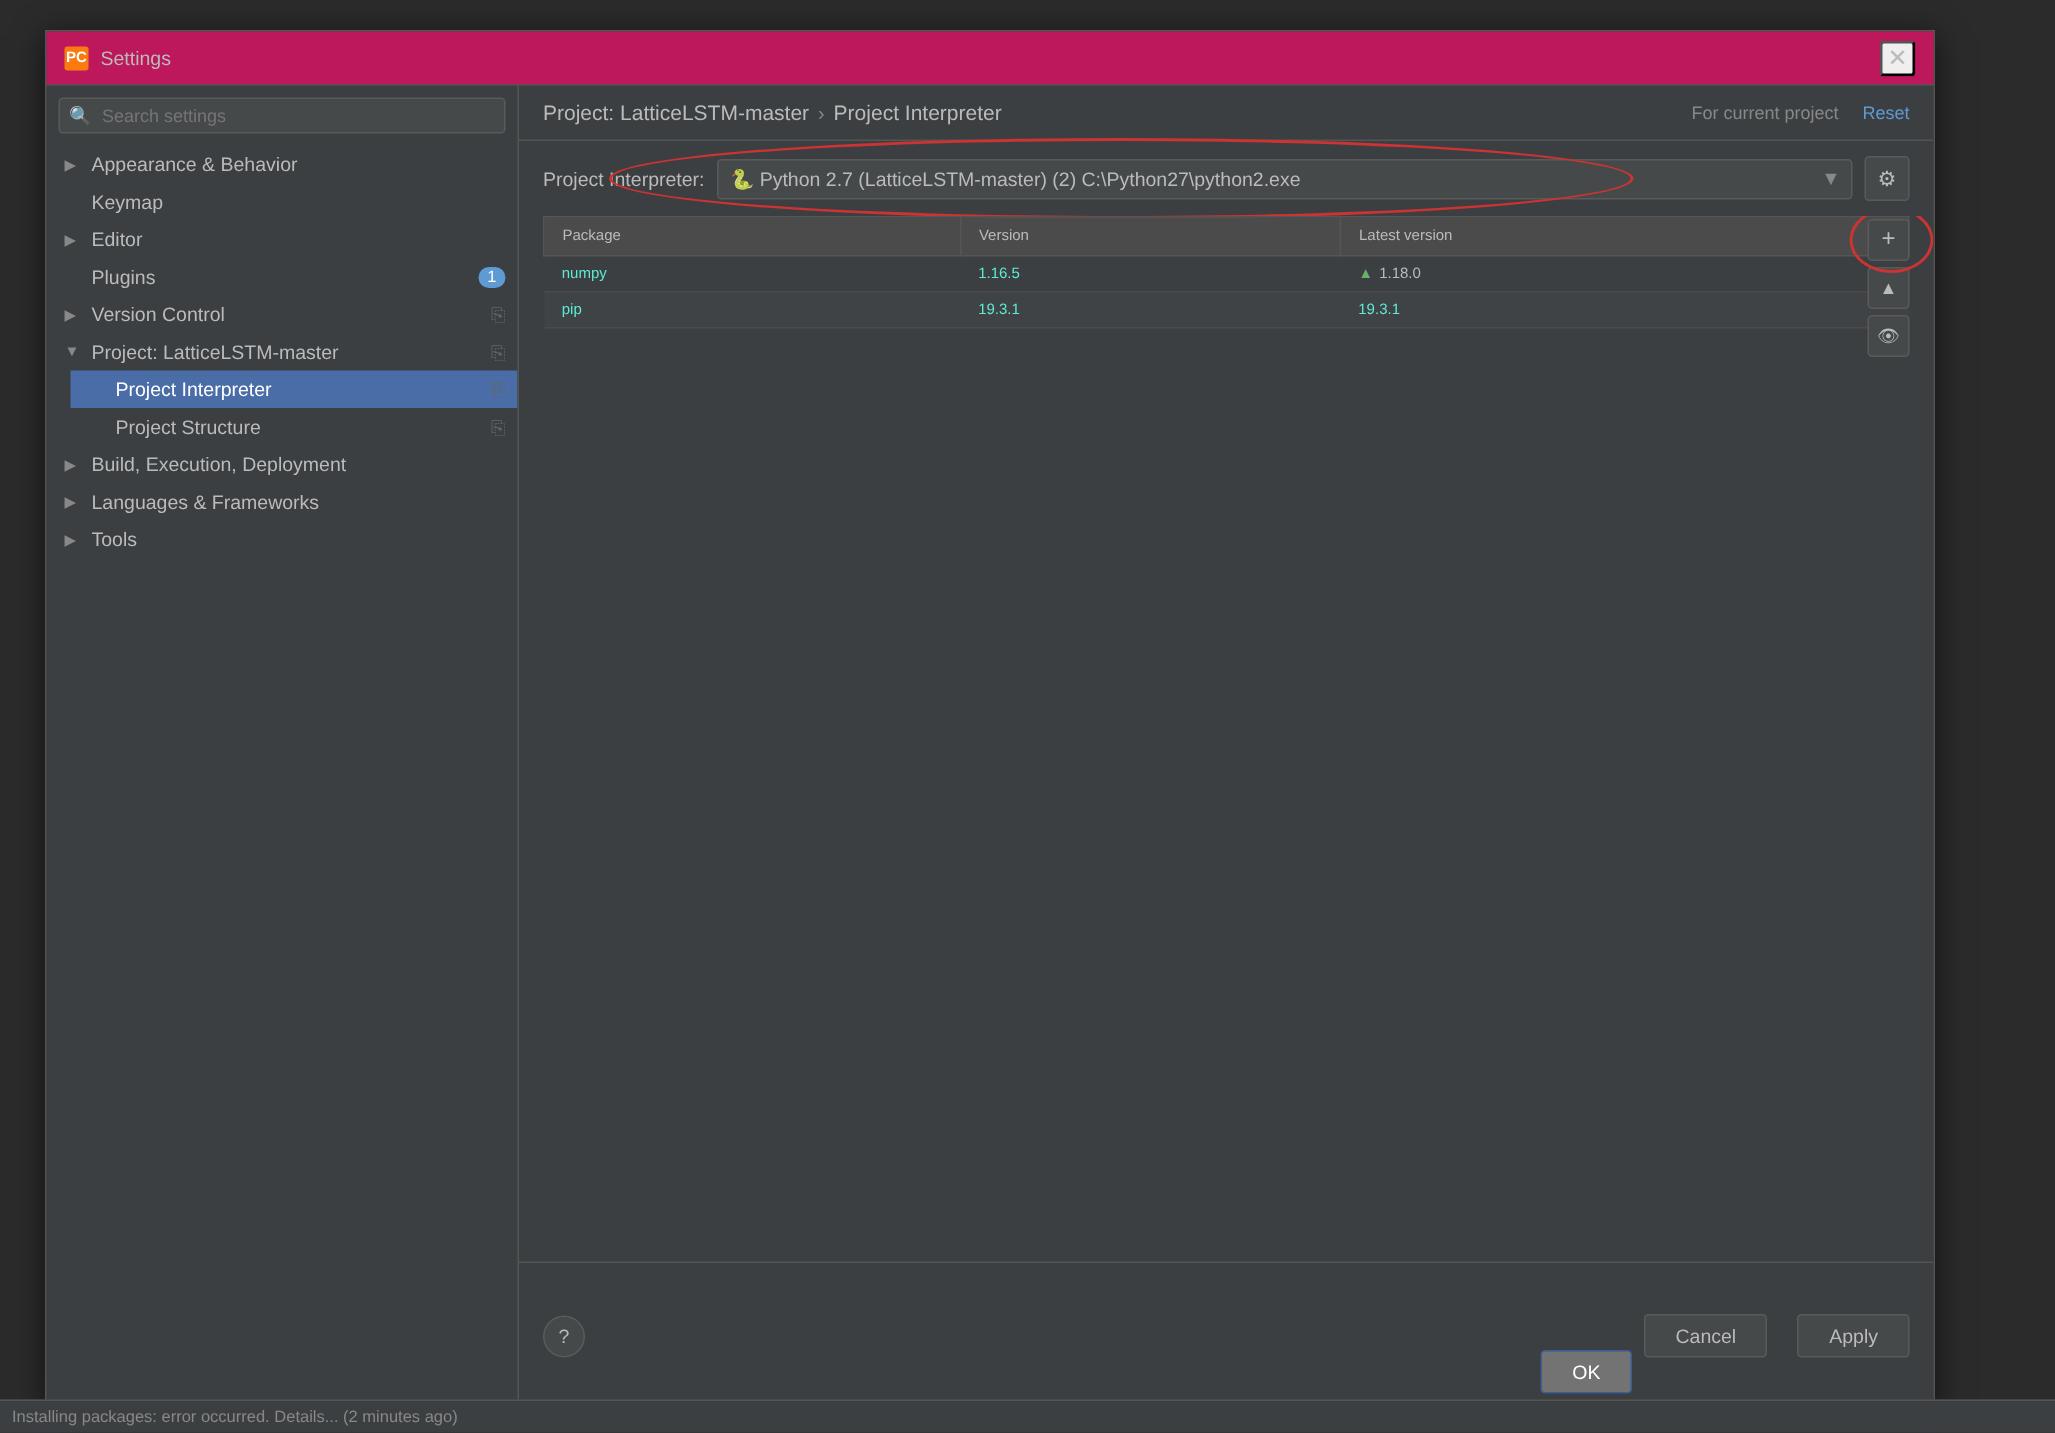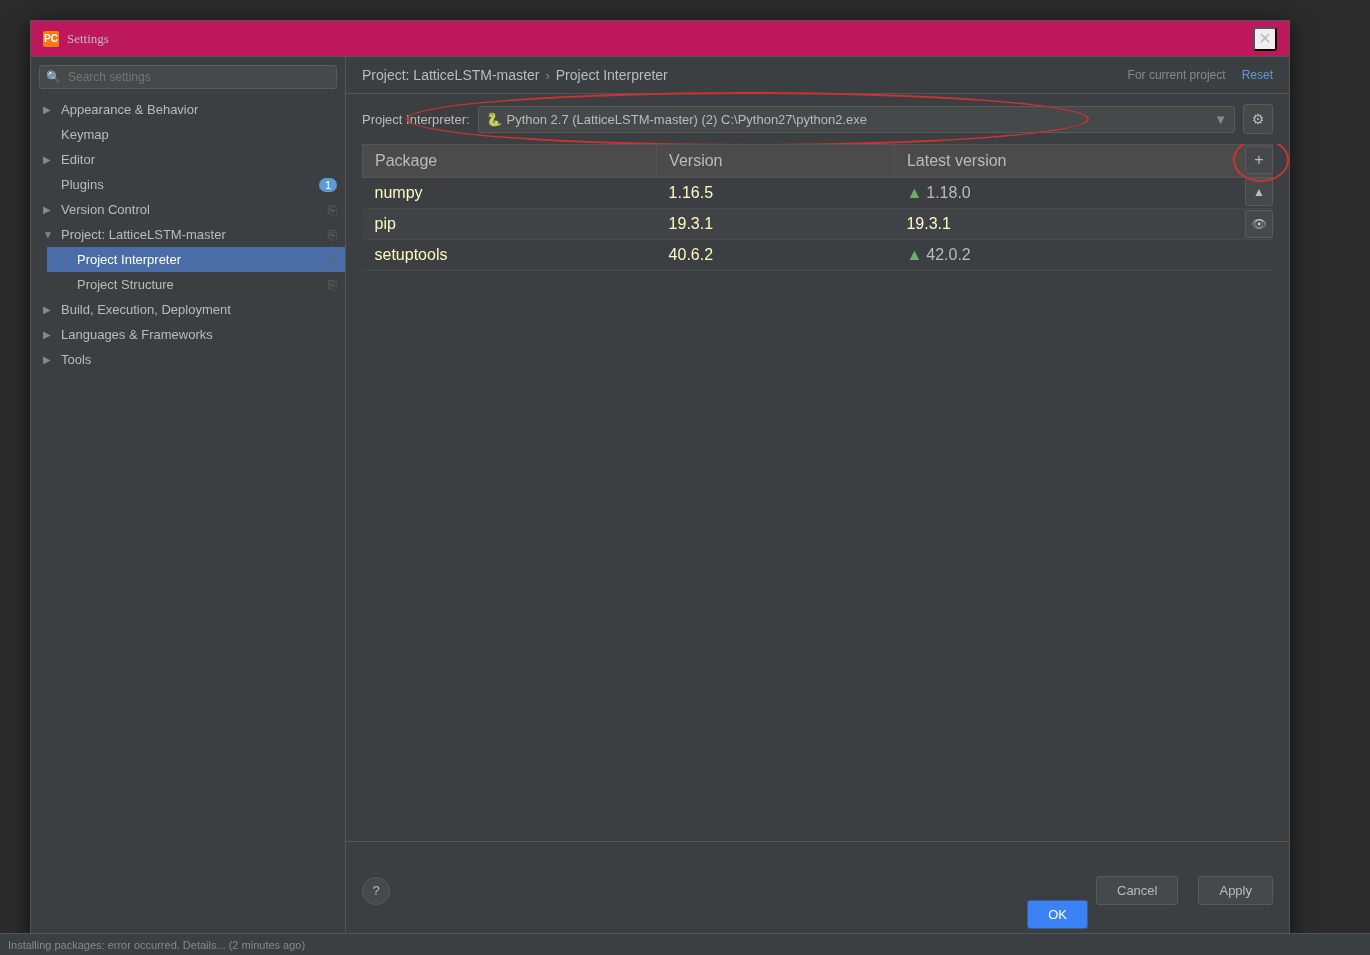--- a/index.html
+++ b/index.html
@@ -42,21 +42,20 @@
       align-items: center;
       padding: 0 12px;
       border-bottom: 1px solid #555;
       flex-shrink: 0;
     }
 
     .title-bar-title {
       color: #bbbbbb;
       font-size: 13px;
       flex: 1;
-      font-family: Liberation Serif, serif;
     }
 
     .title-bar-close {
       width: 24px;
       height: 24px;
       display: flex;
       align-items: center;
       justify-content: center;
       cursor: pointer;
       color: #bbbbbb;
@@ -252,21 +251,21 @@
     .packages-table-wrap {
       flex: 1;
       overflow: auto;
       padding: 0 16px;
       position: relative;
     }
 
     table {
       width: 100%;
       border-collapse: collapse;
-      font-size: 16px;
+      font-size: 10px;
     }
 
     thead tr {
       background: #4b4b4b;
     }
 
     thead th {
       padding: 7px 12px;
       color: #bbbbbb;
       font-weight: 400;
@@ -275,21 +274,21 @@
     }
 
     tbody tr {
       border-bottom: 1px solid #4a4a4a;
     }
     tbody tr:nth-child(odd) { background: #3c3f41; }
     tbody tr:nth-child(even) { background: #404345; }
 
     tbody td {
       padding: 6px 12px;
-      color: #fef9c3;
+      color: #5eead4;
     }
 
     .version-upgrade {
       color: #bbbbbb;
     }
     .upgrade-arrow {
       color: #6aaf6a;
       margin-right: 4px;
     }
 
@@ -381,21 +380,21 @@
       border: 1px solid #5a5a5a;
       color: #bbbbbb;
       display: flex;
       align-items: center;
       justify-content: center;
       cursor: pointer;
       font-size: 13px;
     }
 
     .btn-ok {
-      background: #3b82f6;
+      background: #737373;
       color: white;
       border-color: #3a5d97;
       margin-top: 48px;
     }
 
     .btn-cancel {
       background: #45494a;
       color: #bbbbbb;
       border-color: #5a5a5a;
     }
@@ -555,25 +554,20 @@
             <tr>
               <td>numpy</td>
               <td>1.16.5</td>
               <td class="version-upgrade"><span class="upgrade-arrow">▲</span>1.18.0</td>
             </tr>
             <tr>
               <td>pip</td>
               <td>19.3.1</td>
               <td>19.3.1</td>
             </tr>
-            <tr>
-              <td>setuptools</td>
-              <td>40.6.2</td>
-              <td class="version-upgrade"><span class="upgrade-arrow">▲</span>42.0.2</td>
-            </tr>
           </tbody>
         </table>
 
         <div class="table-actions">
           <div class="add-btn-wrap">
             <button class="table-action-btn">+</button>
           </div>
           <button class="table-action-btn" style="font-size:12px;">▲</button>
           <button class="table-action-btn" style="font-size:12px;">👁</button>
         </div>

